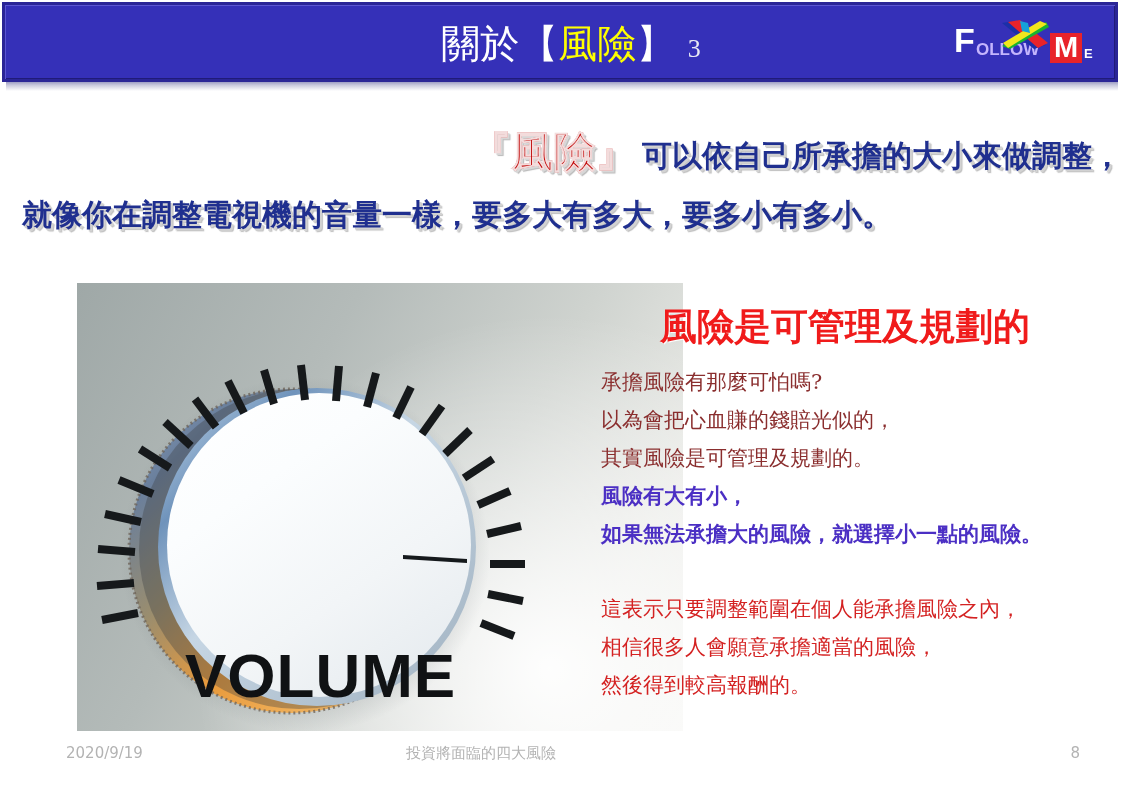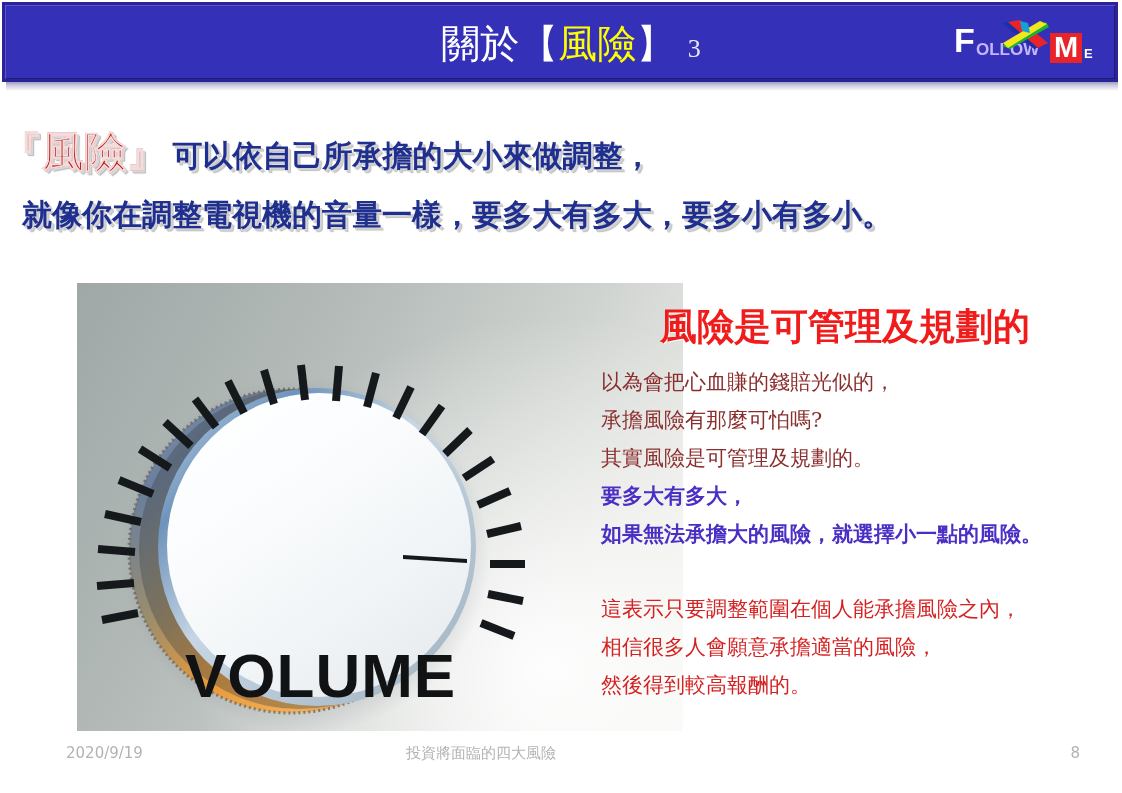--- a/index.html
+++ b/index.html
@@ -124,21 +124,21 @@
     line-height: 13px;
     color: #ffffff;
   }
 
   
   #headline-1 {
     position: absolute;
     left: 0;
     top: 124px;
     width: 1122px;
-    text-align: left;
+    text-align: right;
     white-space: nowrap;
   }
   #headline-2 {
     position: absolute;
     left: 0;
     top: 195px;
     width: 914px;
     text-align: center;
     white-space: nowrap;
   }
@@ -334,24 +334,24 @@
         <line x1="404" y1="340" x2="437" y2="353"></line>
       </g>
 
       <text x="108" y="414" font-family="Liberation Sans, sans-serif" font-size="62" font-weight="bold" fill="#101214" letter-spacing="1">VOLUME</text>
     </svg>
   </div>
 
   <div id="right-heading">風險是可管理及規劃的</div>
 
   <div id="body-block-1">
+    <div class="bline c-maroon">承擔風險有那麼可怕嗎?</div>
     <div class="bline c-maroon">以為會把心血賺的錢賠光似的，</div>
-    <div class="bline c-maroon">承擔風險有那麼可怕嗎?</div>
     <div class="bline c-maroon">其實風險是可管理及規劃的。</div>
-    <div class="bline c-violet">要多大有多大，</div>
+    <div class="bline c-violet">風險有大有小，</div>
     <div class="bline c-violet">如果無法承擔大的風險，就選擇小一點的風險。</div>
   </div>
 
   <div id="body-block-2">
     <div class="bline c-red">這表示只要調整範圍在個人能承擔風險之內，</div>
     <div class="bline c-red">相信很多人會願意承擔適當的風險，</div>
     <div class="bline c-red">然後得到較高報酬的。</div>
   </div>
 
   <div id="footer">

